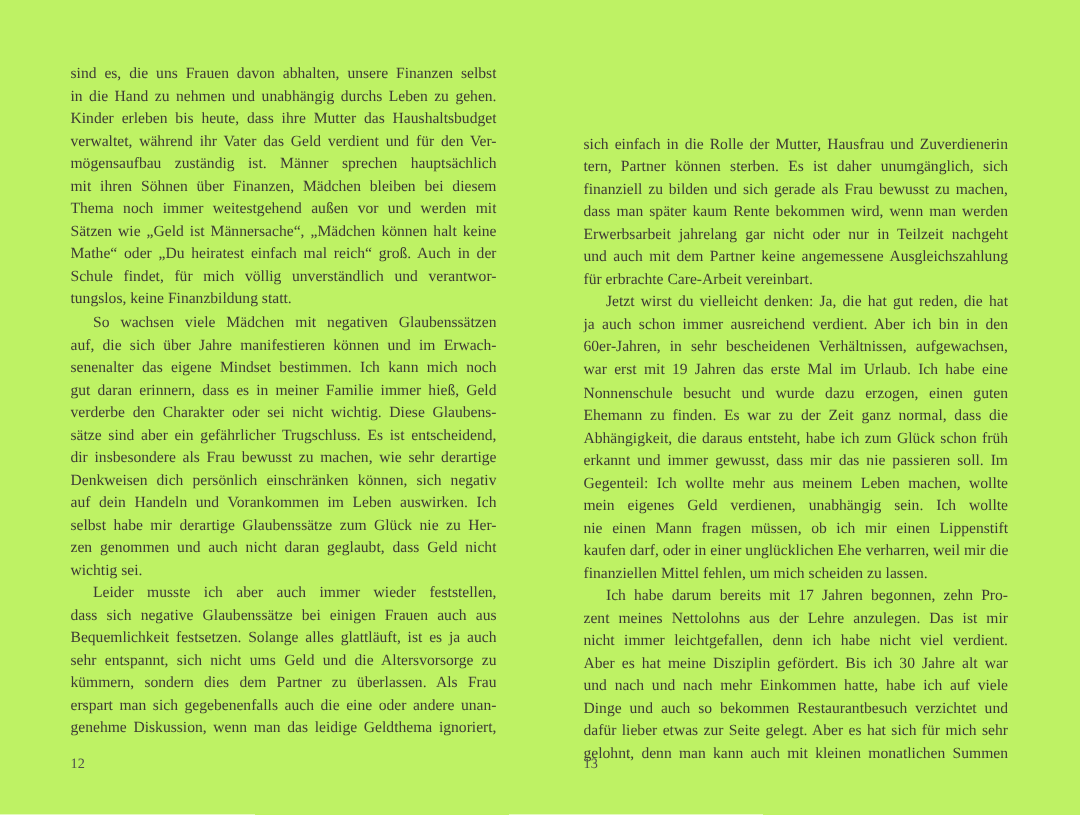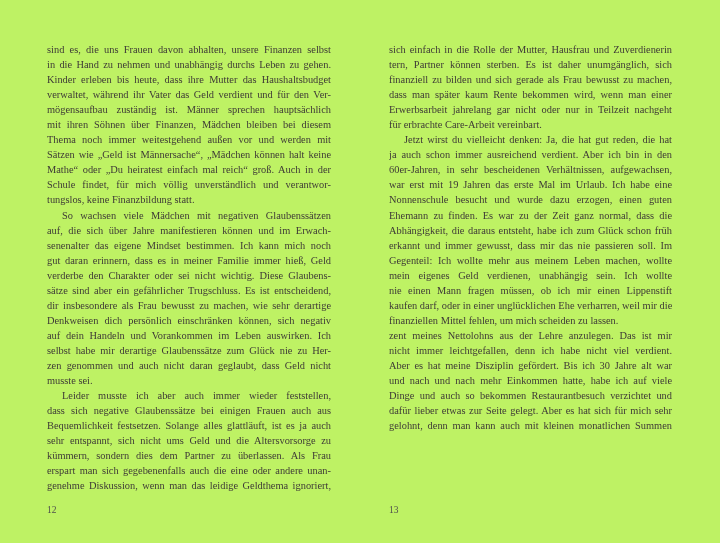--- a/index.html
+++ b/index.html
@@ -19,21 +19,21 @@
     width: 720px;
     height: 543px;
     background: #bef264;
     padding-left: 16px;
   }
   .page-body {
     position: absolute;
     top: 42px;
   }
   .page-body.left  { left: 47px;  width: 284px; }
-  .page-body.right { left: 389px; width: 283px; }
+  .page-body.right { left: 389px; width: 283px; margin-top: 47px; }
 
   .paragraph { margin: 0; padding: 0; }
 
   .line {
     font-size: 10.4px;
     line-height: 15.05px;
     white-space: nowrap;
     overflow: hidden;
     text-align: justify;
     text-align-last: justify;
@@ -76,58 +76,60 @@
         <div class="line">auf, die sich über Jahre manifestieren können und im Erwach-</div>
         <div class="line">senenalter das eigene Mindset bestimmen. Ich kann mich noch</div>
         <div class="line">gut daran erinnern, dass es in meiner Familie immer hieß, Geld</div>
         <div class="line">verderbe den Charakter oder sei nicht wichtig. Diese Glaubens-</div>
         <div class="line">sätze sind aber ein gefährlicher Trugschluss. Es ist entscheidend,</div>
         <div class="line">dir insbesondere als Frau bewusst zu machen, wie sehr derartige</div>
         <div class="line">Denkweisen dich persönlich einschränken können, sich negativ</div>
         <div class="line">auf dein Handeln und Vorankommen im Leben auswirken. Ich</div>
         <div class="line">selbst habe mir derartige Glaubenssätze zum Glück nie zu Her-</div>
         <div class="line">zen genommen und auch nicht daran geglaubt, dass Geld nicht</div>
-        <div class="line end">musste sei.</div>
+        <div class="line end">wichtig sei.</div>
       </div>
       <div class="paragraph">
         <div class="line indent">Leider musste ich aber auch immer wieder feststellen,</div>
         <div class="line">dass sich negative Glaubenssätze bei einigen Frauen auch aus</div>
         <div class="line">Bequemlichkeit festsetzen. Solange alles glattläuft, ist es ja auch</div>
         <div class="line">sehr entspannt, sich nicht ums Geld und die Altersvorsorge zu</div>
         <div class="line">kümmern, sondern dies dem Partner zu überlassen. Als Frau</div>
         <div class="line">erspart man sich gegebenenfalls auch die eine oder andere unan-</div>
         <div class="line">genehme Diskussion, wenn man das leidige Geldthema ignoriert,</div>
       </div>
     </div>
 
   <div class="page-body right">
       <div class="paragraph">
         <div class="line">sich einfach in die Rolle der Mutter, Hausfrau und Zuverdienerin</div>
         <div class="line">tern, Partner können sterben. Es ist daher unumgänglich, sich</div>
         <div class="line">finanziell zu bilden und sich gerade als Frau bewusst zu machen,</div>
-        <div class="line">dass man später kaum Rente bekommen wird, wenn man einer</div>
+        <div class="line">dass man später kaum Rente bekommen wird, wenn man werden</div>
         <div class="line">Erwerbsarbeit jahrelang gar nicht oder nur in Teilzeit nachgeht</div>
+        <div class="line">und auch mit dem Partner keine angemessene Ausgleichszahlung</div>
         <div class="line end">für erbrachte Care-Arbeit vereinbart.</div>
       </div>
       <div class="paragraph">
         <div class="line indent">Jetzt wirst du vielleicht denken: Ja, die hat gut reden, die hat</div>
         <div class="line">ja auch schon immer ausreichend verdient. Aber ich bin in den</div>
         <div class="line">60er-Jahren, in sehr bescheidenen Verhältnissen, aufgewachsen,</div>
         <div class="line">war erst mit 19 Jahren das erste Mal im Urlaub. Ich habe eine</div>
         <div class="line">Nonnenschule besucht und wurde dazu erzogen, einen guten</div>
         <div class="line">Ehemann zu finden. Es war zu der Zeit ganz normal, dass die</div>
         <div class="line">Abhängigkeit, die daraus entsteht, habe ich zum Glück schon früh</div>
         <div class="line">erkannt und immer gewusst, dass mir das nie passieren soll. Im</div>
         <div class="line">Gegenteil: Ich wollte mehr aus meinem Leben machen, wollte</div>
         <div class="line">mein eigenes Geld verdienen, unabhängig sein. Ich wollte</div>
         <div class="line">nie einen Mann fragen müssen, ob ich mir einen Lippenstift</div>
         <div class="line">kaufen darf, oder in einer unglücklichen Ehe verharren, weil mir die</div>
         <div class="line end">finanziellen Mittel fehlen, um mich scheiden zu lassen.</div>
       </div>
       <div class="paragraph">
+        <div class="line indent">Ich habe darum bereits mit 17 Jahren begonnen, zehn Pro-</div>
         <div class="line">zent meines Nettolohns aus der Lehre anzulegen. Das ist mir</div>
         <div class="line">nicht immer leichtgefallen, denn ich habe nicht viel verdient.</div>
         <div class="line">Aber es hat meine Disziplin gefördert. Bis ich 30 Jahre alt war</div>
         <div class="line">und nach und nach mehr Einkommen hatte, habe ich auf viele</div>
         <div class="line">Dinge und auch so bekommen Restaurantbesuch verzichtet und</div>
         <div class="line">dafür lieber etwas zur Seite gelegt. Aber es hat sich für mich sehr</div>
         <div class="line">gelohnt, denn man kann auch mit kleinen monatlichen Summen</div>
       </div>
     </div>
 

